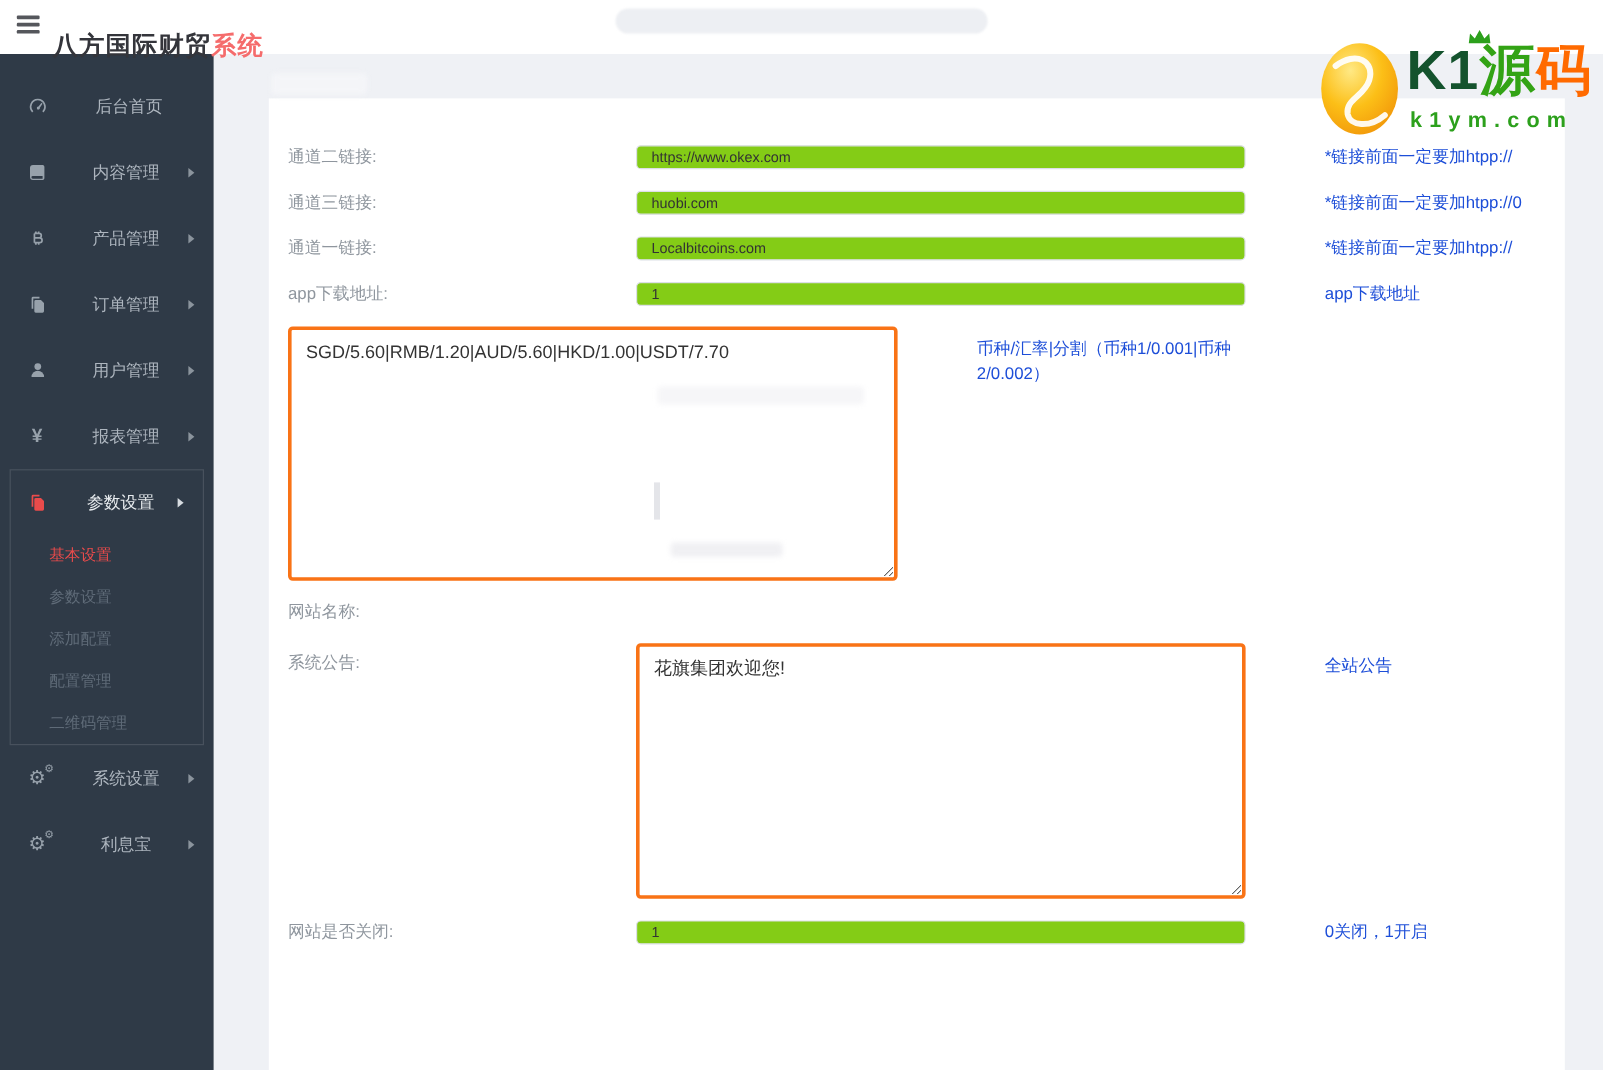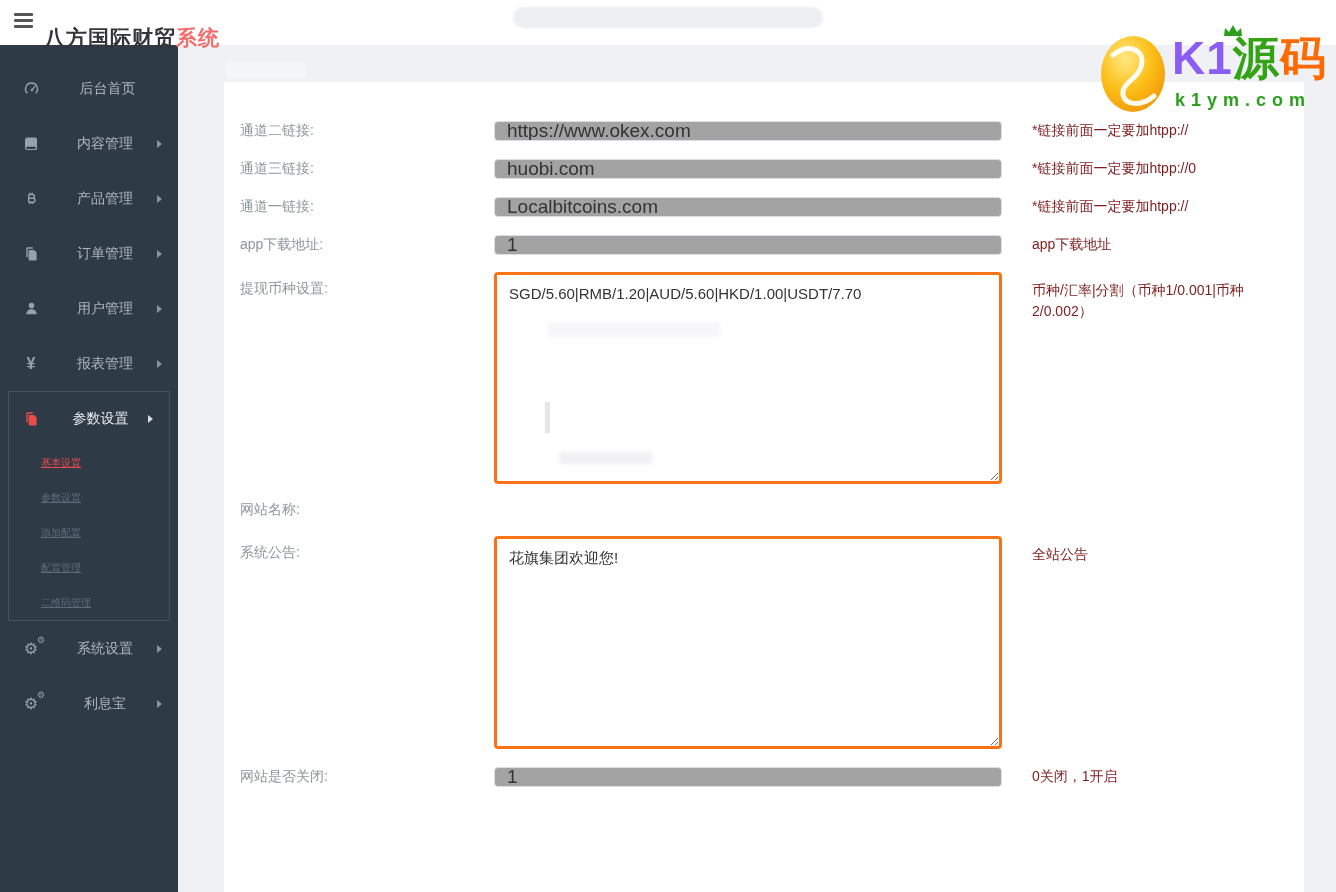--- a/index.html
+++ b/index.html
@@ -20,39 +20,39 @@
   .side-item { height:55px; display:flex; align-items:center; padding:0 16px 0 22px; font-size:14px; color:#aeb6bf; cursor:pointer; }
   .side-item .icon { width:18px; height:18px; margin-right:13px; display:flex; align-items:center; justify-content:center; color:#97a1ab; font-size:16px; flex:none; }
   .side-item .lbl { flex:1; white-space:nowrap; }
   .caret { width:0; height:0; border-top:4px solid transparent; border-bottom:4px solid transparent; border-left:5px solid #8b949d; flex:none; }
 
   .group { margin:0 8px; border:1px solid rgba(255,255,255,0.12); }
   .group .parent { padding-left:13px; height:53px; }
   .group .parent .icon { color:#e94b4b; }
   .group .parent .lbl { color:#e8ecef; }
   .group .parent .caret { border-left-color:#d7dce1; }
-  .sub-item { height:35px; display:flex; align-items:center; padding-left:32px; font-size:10px; color:#5f6b78; cursor:pointer;text-decoration:underline; }
+  .sub-item { height:35px; display:flex; align-items:center; padding-left:32px; font-size:13px; color:#5f6b78; cursor:pointer; }
   .sub-item.active { color:#e94b4b; }
 
   .icon svg { display:block; }
   .yen-glyph { font-size:16px; font-weight:700; }
   .cogs { position:relative; font-size:15px; line-height:1; }
   .cogs .cog2 { position:absolute; font-size:9px; right:-5px; top:-4px; }
 
   
   .card { position:absolute; left:224px; top:82px; width:1080px; height:810px; background:#ffffff; z-index:3; padding-top:38px; }
-  .form-row { display:flex; align-items:center; margin-bottom:17px; padding-left:16px; }
+  .form-row { display:flex; align-items:center; margin-bottom:17px; padding-left:16px;gap:36px; }
   .form-row.top { align-items:flex-start; }
   .form-row.top .form-label, .form-row.top .form-hint { padding-top:8px; }
   .form-label { width:254px; flex:none; font-size:14px; color:#8f969e; }
-  .form-input { width:508px; height:20px; flex:none; border:1px solid #dcdfe6; border-radius:4px; padding:0 12px; font-size:19px; color:#333; background:#a3a3a3; outline:none; }
+  .form-input { width:508px; height:20px; flex:none; border:1px solid #dcdfe6; border-radius:4px; padding:0 12px; font-size:12px; color:#333; background:#84cc16; outline:none; }
   .form-textarea { width:508px; flex:none; border:3px solid #f97316; border-radius:4px; padding:8px 12px; font-size:15px; color:#333; line-height:1.5; background:#fff; outline:none; font-family:inherit; resize:both; }
   .ta-tall1 { height:212px; }
   .ta-tall2 { height:213px; }
-  .form-hint { margin-left:30px; width:252px; font-size:14px; color:#7f1d1d; line-height:21px; }
+  .form-hint { margin-left:30px; width:252px; font-size:14px; color:#1d4ed8; line-height:21px; }
 
   
   .logo { position:absolute; top:33px; left:1100px; width:220px; height:80px; z-index:20; }
   .logo-egg { position:absolute; left:0; top:2px; }
   .logo-text { position:absolute; left:72px; top:0; font-size:46px; font-weight:700; line-height:1.1; white-space:nowrap; letter-spacing:1px; }
   .logo-domain { position:absolute; left:75px; top:57px; font-size:18px; font-weight:700; letter-spacing:6px; white-space:nowrap; }
   .logo-crown { position:absolute; left:122px; top:-9px; }
 
   
   .artifact { position:absolute; z-index:30; pointer-events:none; }
@@ -201,21 +201,20 @@
   </div>
 
   <div class="form-row">
     <label class="form-label">app下载地址:</label>
     <input class="form-input" value="1" style="">
     <div class="form-hint">app下载地址</div>
   </div>
 
 
   <div class="form-row top">
-    <label class="form-label">提现币种设置:</label>
     <textarea class="form-textarea ta-tall1" style="">SGD/5.60|RMB/1.20|AUD/5.60|HKD/1.00|USDT/7.70</textarea>
     <div class="form-hint">币种/汇率|分割（币种1/0.001|币种2/0.002）</div>
   </div>
 
   <div class="form-row">
     <label class="form-label">网站名称:</label>
     <div class="form-hint"></div>
   </div>
 
   <div class="form-row top">
@@ -241,21 +240,21 @@
         <stop offset="100%" stop-color="#f2990a"></stop>
       </radialGradient>
     </defs>
     <ellipse cx="33" cy="39" rx="32" ry="38" fill="url(#eggGrad)"></ellipse>
     <path d="M13 20 C30 7, 46 16, 41 32 C37 45, 21 48, 23 60 C25 70, 41 72, 54 61" stroke="#ffffff" stroke-width="5" fill="none" opacity="0.92" stroke-linecap="round"></path>
   </svg>
   <svg class="logo-crown" width="22" height="14" viewBox="0 0 22 14">
     <path d="M2 12 L3 4 L7 8 L11 1 L15 8 L19 4 L20 12 Z" fill="#2ca01c"></path>
   </svg>
   <div class="logo-text">
-    <span style="color:#8b5cf6;">K1</span><span style="color:#33a315;">源</span><span style="color:#ff6a00;">码</span>
+    <span style="color:#14532d;">K1</span><span style="color:#33a315;">源</span><span style="color:#ff6a00;">码</span>
   </div>
   <div class="logo-domain" style="color:#2ca01c;">k1ym.com</div>
 </div>
 
 <div class="artifact card-top-blur"></div>
 <div class="artifact ta-caret"></div>
 <div class="artifact ta-smudge"></div>
 <div class="artifact input-smudge"></div>
 
 </body></html>

